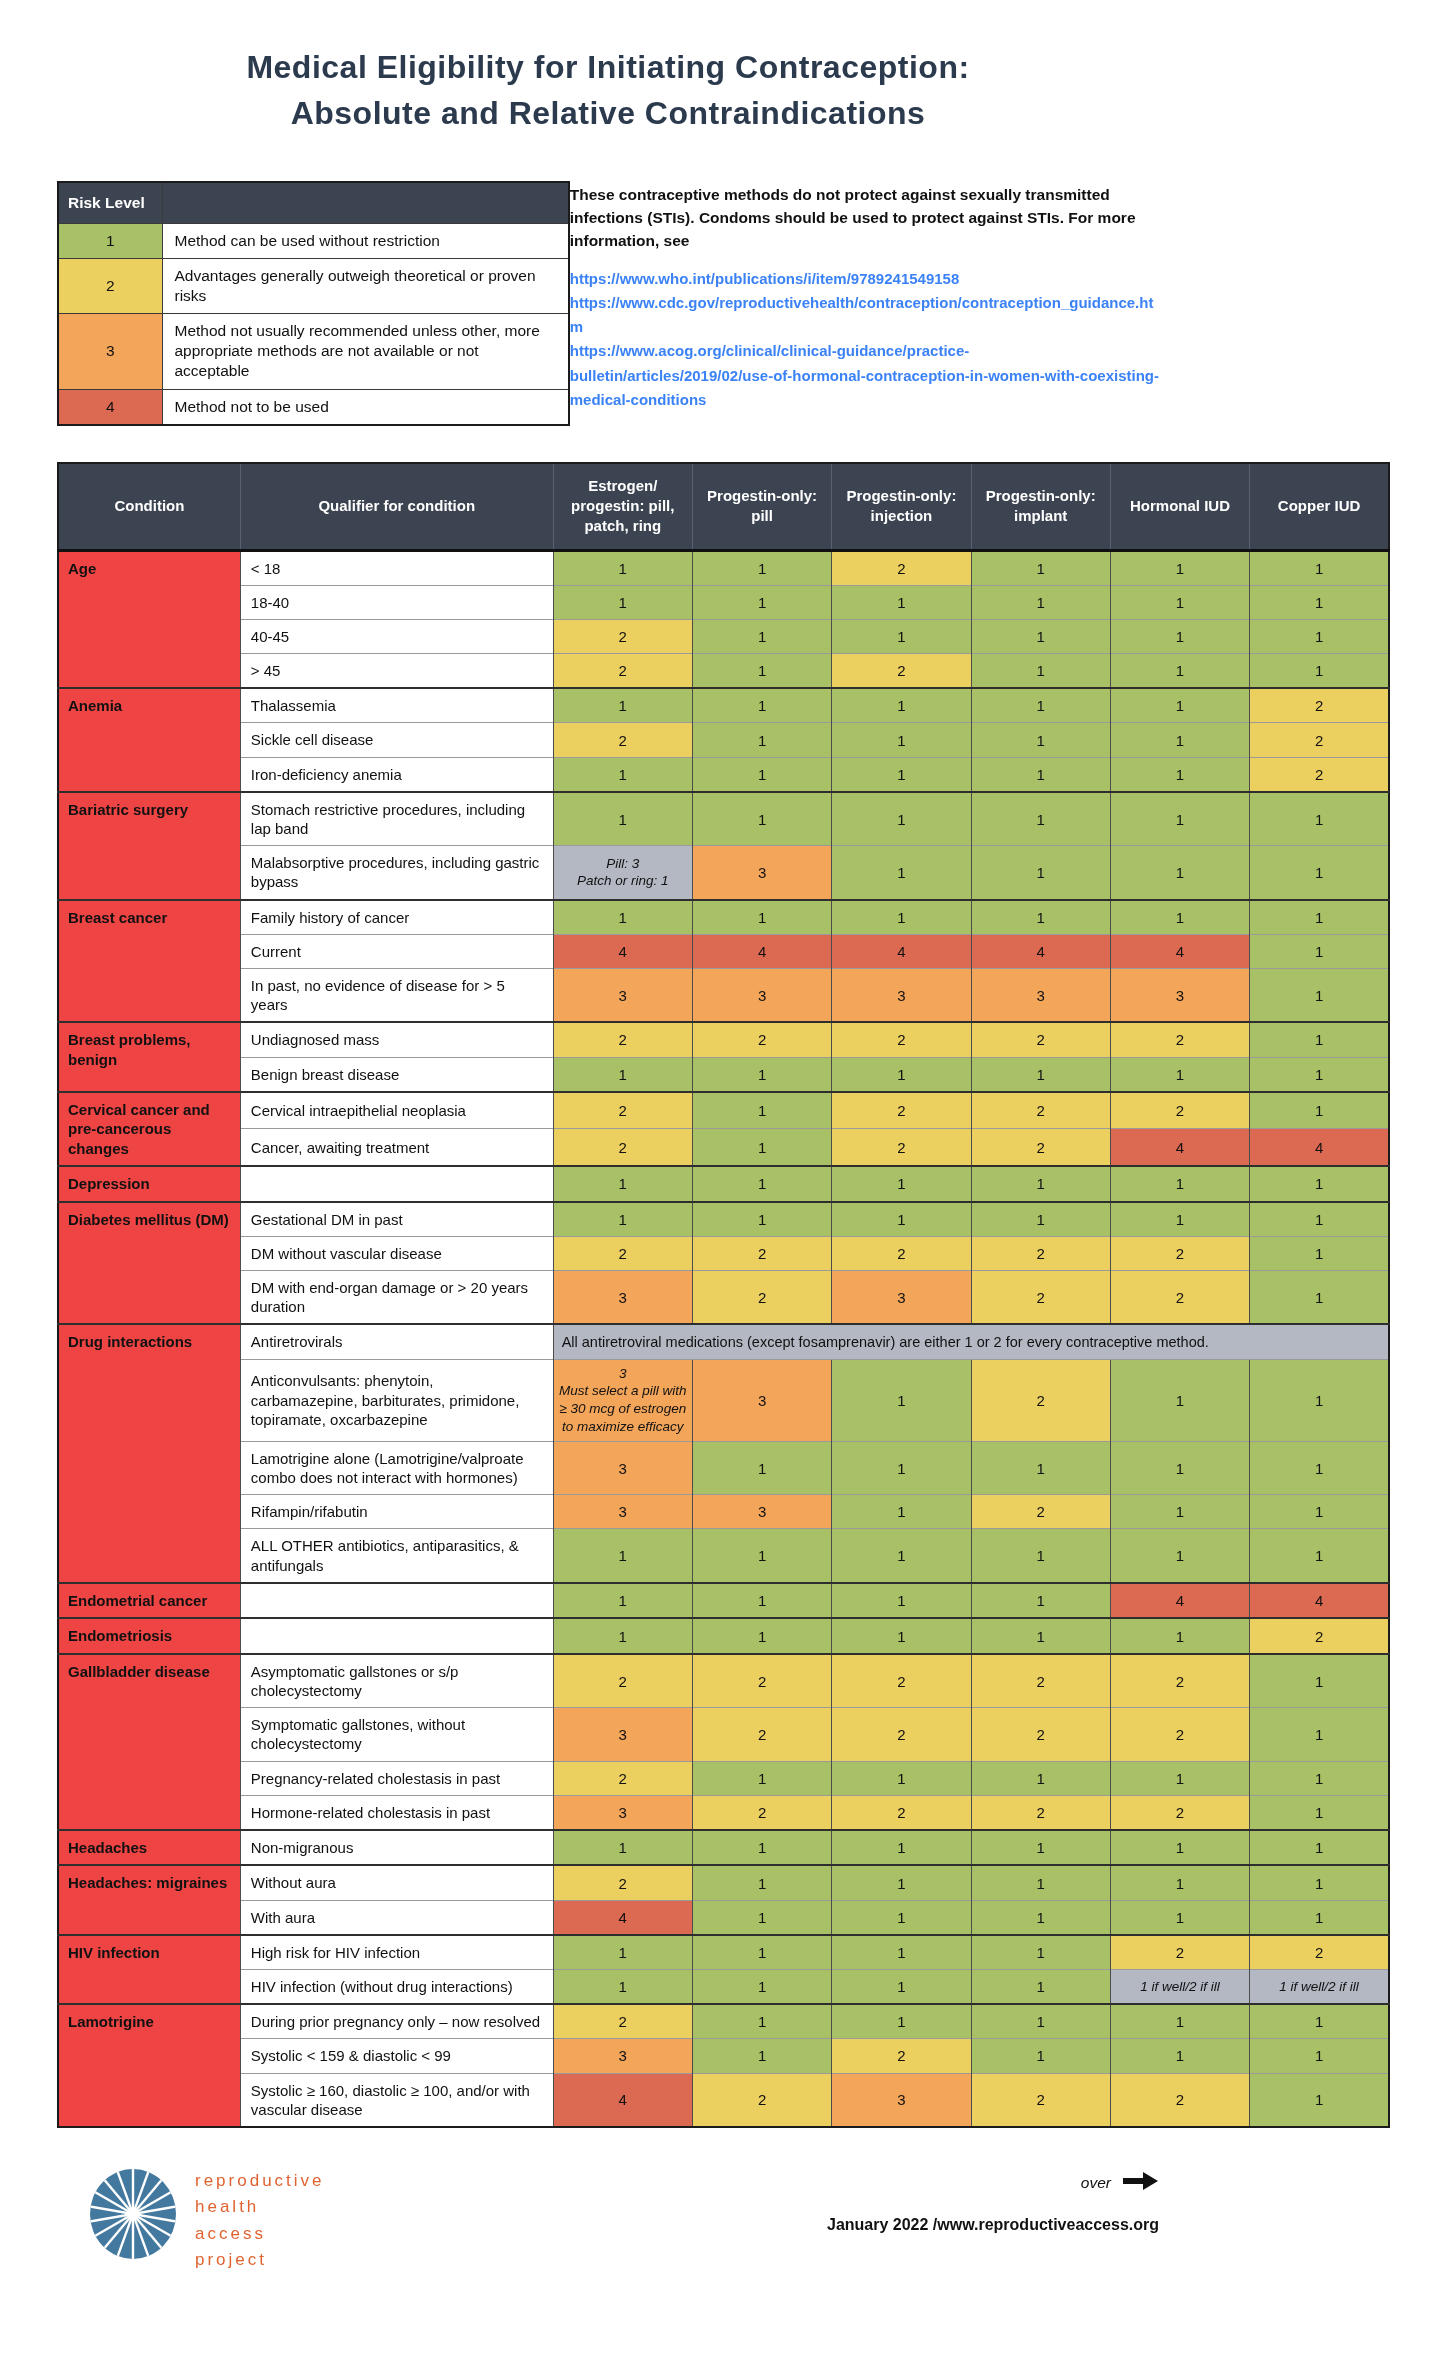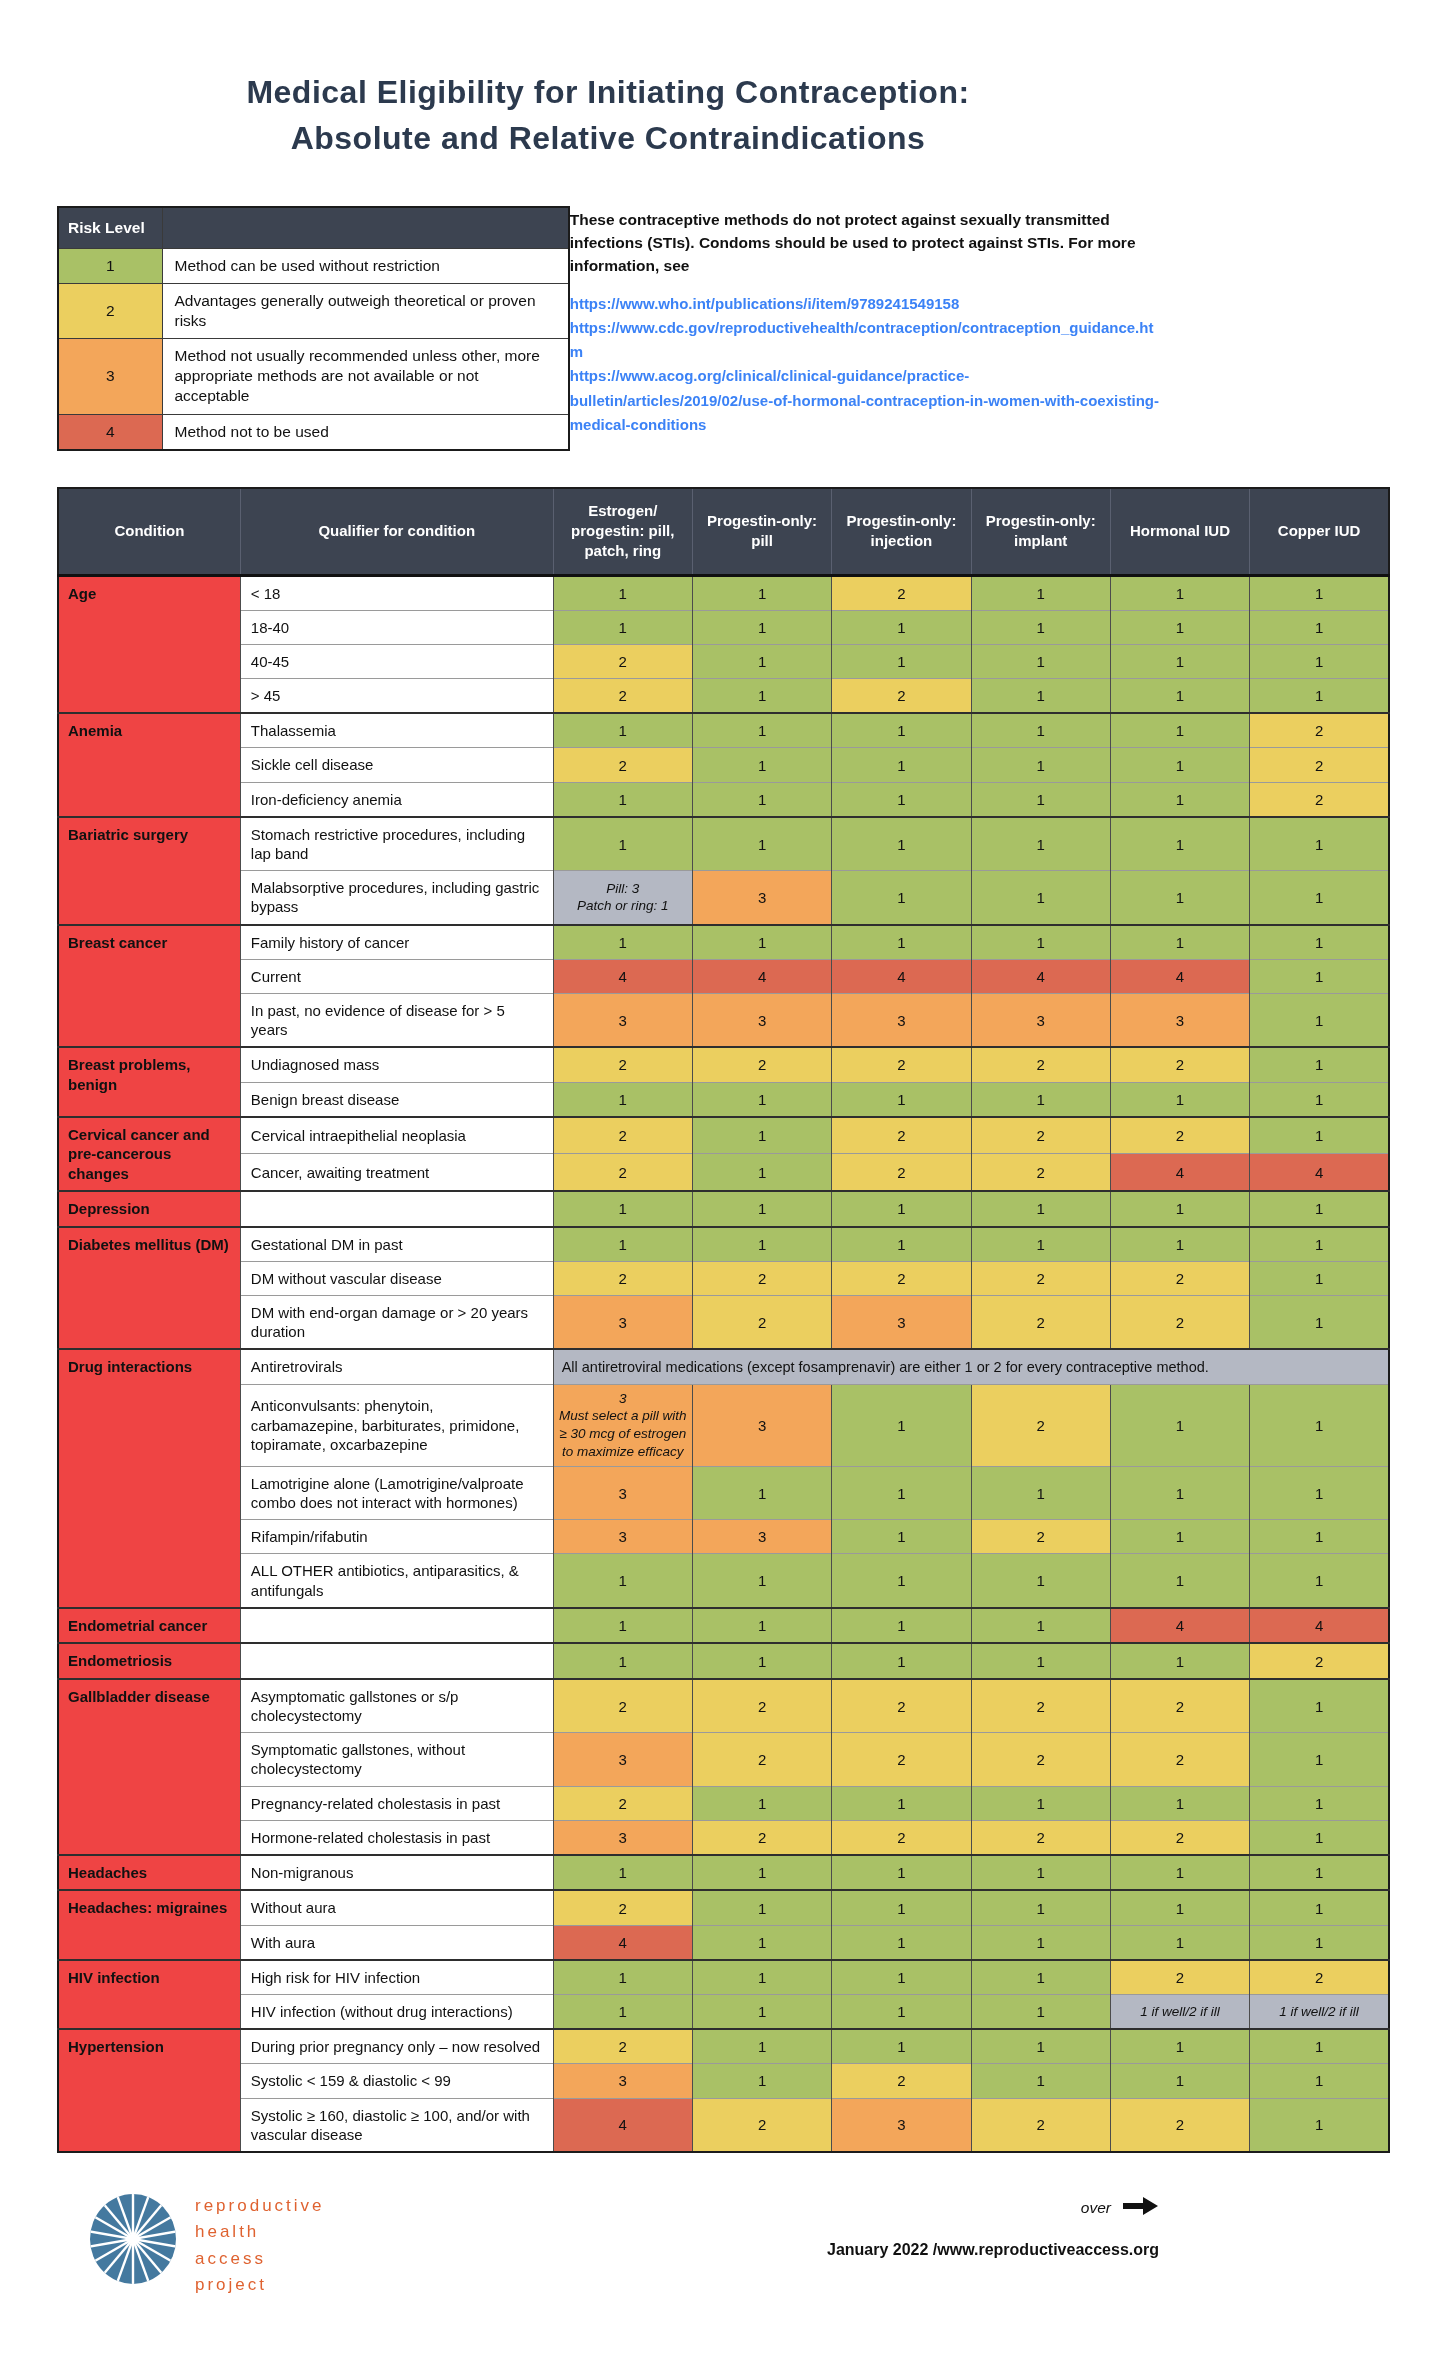--- a/index.html
+++ b/index.html
@@ -1,17 +1,17 @@
 <!DOCTYPE html>
 <html><head>
 <meta charset="utf-8">
 <style>
   * { box-sizing: border-box; }
   body { margin:0; background:#ffffff; font-family:"Liberation Sans", sans-serif; color:#111; }
-  .page { width:1214px; height:2380px; position:relative; padding:69px 55px 0 57px; background:#fff; }
+  .page { width:1214px; height:2380px; position:relative; padding:44px 55px 0 57px; background:#fff; }
 
   
   .title { text-align:center; color:#2c3a4e; font-weight:bold; font-size:32px; line-height:1.45; letter-spacing:0.5px; margin:0; }
 
   
   .top-row { display:flex; margin-top:44px; }
   table.legend { border-collapse:collapse; width:600px; align-self:flex-start; border:2px solid #1b1b1b; }
   table.legend th, table.legend td { border:1.5px solid #3a3a3a; }
   table.legend thead th { background:#3d4451; color:#fff; text-align:left; font-size:15.5px; padding:11px 9px; }
   table.legend td.lvl { width:104px; text-align:center; font-size:15.5px; padding:7px 4px; }
@@ -441,21 +441,21 @@
         <tr>
           <td class="qual">HIV infection (without drug interactions)</td>
           <td class="val c1">1</td>
           <td class="val c1">1</td>
           <td class="val c1">1</td>
           <td class="val c1">1</td>
           <td class="val special bg-gray">1 if well/2 if ill</td>
           <td class="val special bg-gray">1 if well/2 if ill</td>
         </tr>
         <tr class="group-start">
-          <td class="cond" rowspan="3">Hypertension</td>
+          <td class="cond" rowspan="3">Lamotrigine</td>
           <td class="qual">During prior pregnancy only – now resolved</td>
           <td class="val c2">2</td>
           <td class="val c1">1</td>
           <td class="val c1">1</td>
           <td class="val c1">1</td>
           <td class="val c1">1</td>
           <td class="val c1">1</td>
         </tr>
         <tr>
           <td class="qual">Systolic &lt; 159 &amp; diastolic &lt; 99</td>

